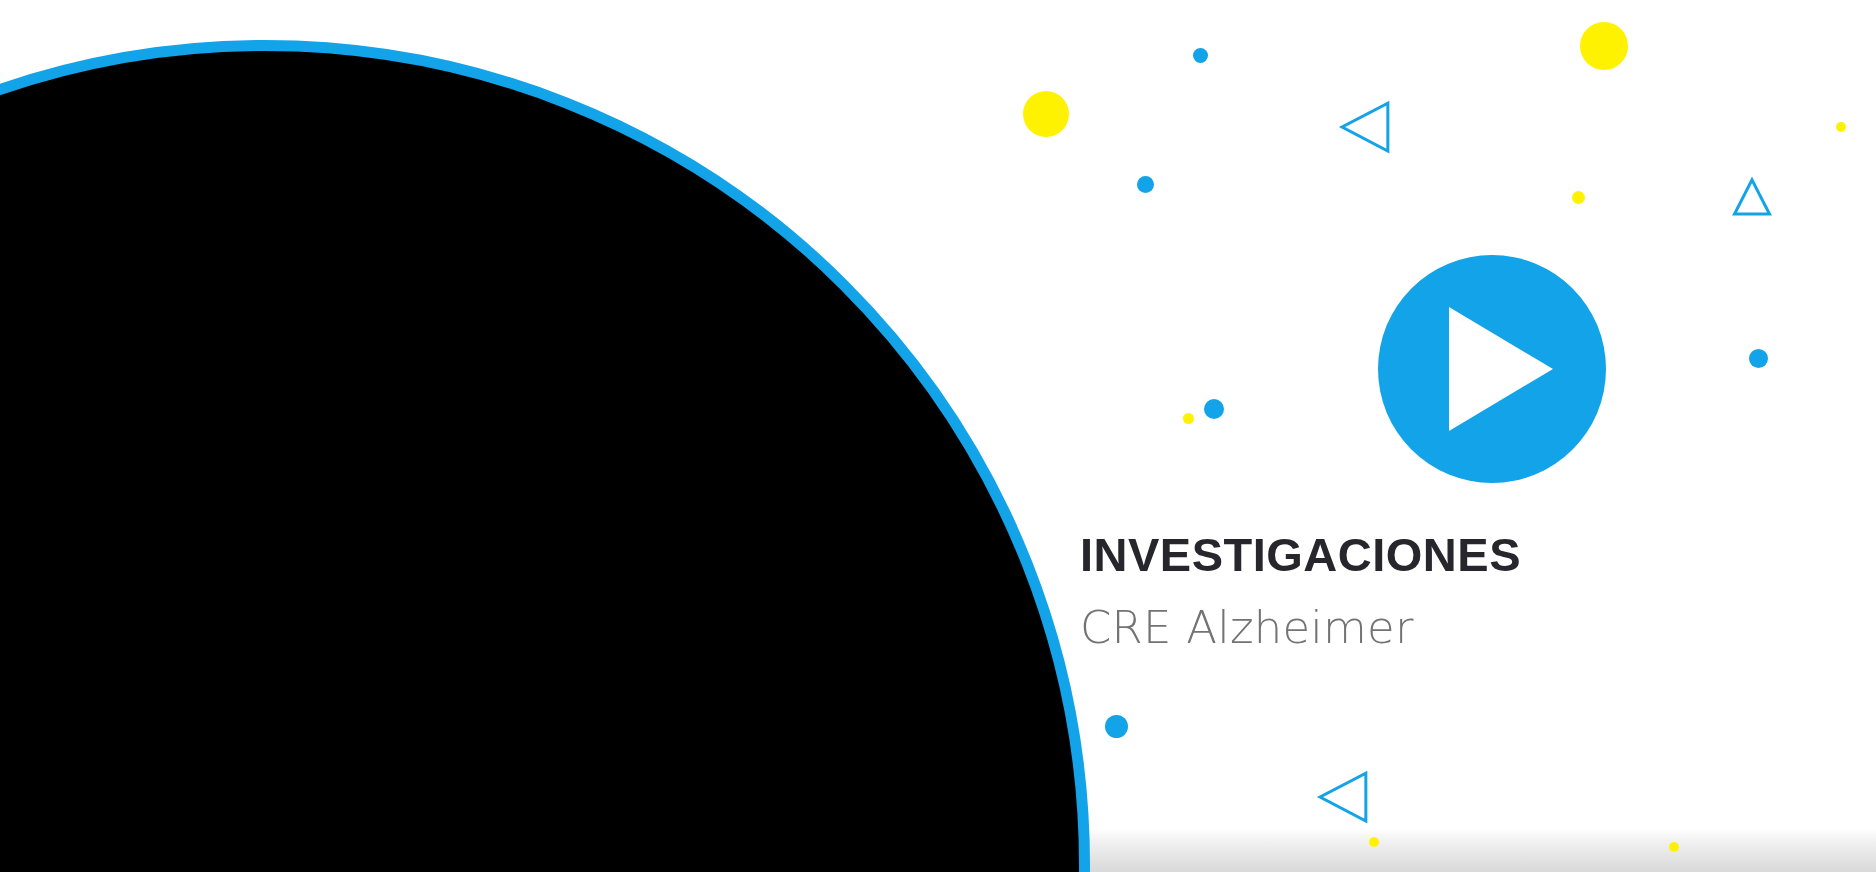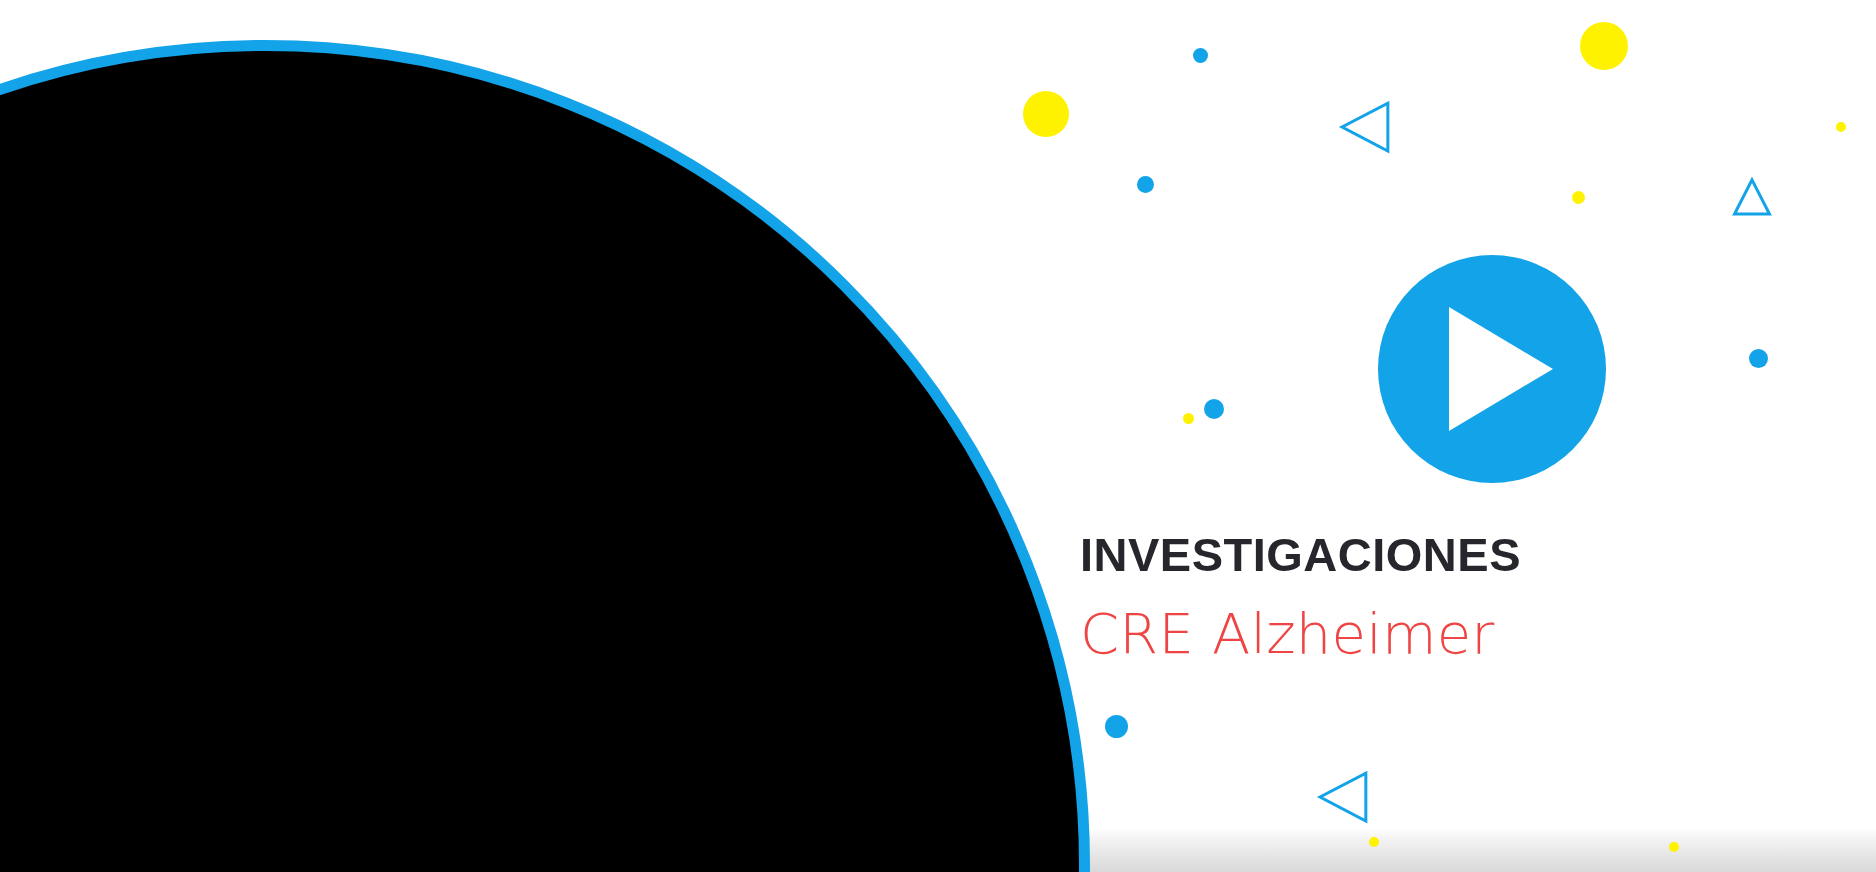--- a/index.html
+++ b/index.html
@@ -75,23 +75,23 @@
     font-family:"Liberation Sans", sans-serif;
     font-size:47px;
     font-weight:bold;
     color:#26262C;
     letter-spacing:0.5px;
     line-height:1.05;
     white-space:nowrap;
   }
   .sub-title {
     font-family:"DejaVu Sans", sans-serif;
-    font-size:56px;
+    font-size:45px;
     font-weight:300;
-    color:#ef4444;
+    color:#737373;
     margin-top:22px;
     letter-spacing:0.2px;
     white-space:nowrap;
   }
 
   
   .dot {
     position:absolute;
     border-radius:50%;
     z-index:3;

